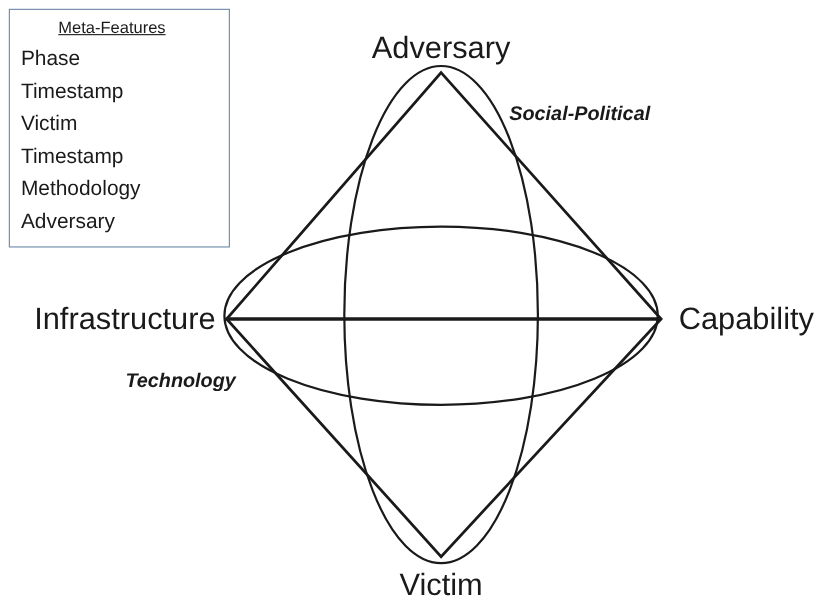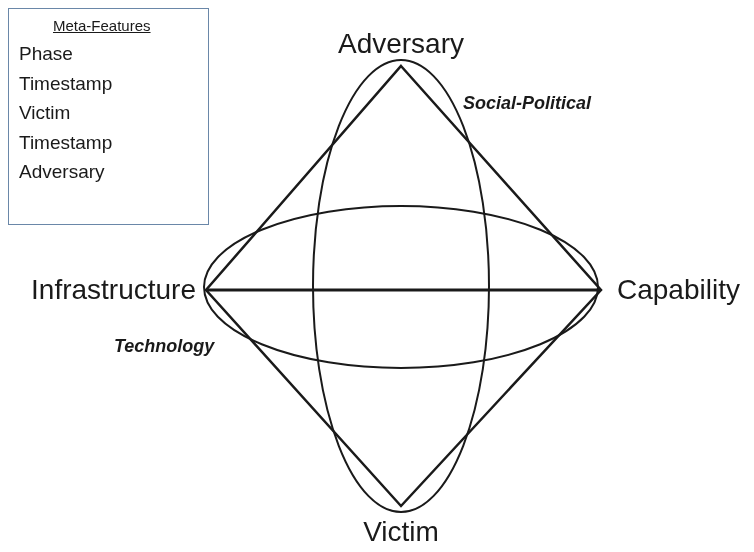--- a/index.html
+++ b/index.html
@@ -67,20 +67,21 @@
 </head>
 <body>
 
 <div class="meta-box">
   <div class="meta-title">Meta-Features</div>
   <ul class="meta-list">
     <li class="meta-item">Phase</li>
     <li class="meta-item">Timestamp</li>
     <li class="meta-item">Victim</li>
     <li class="meta-item">Timestamp</li>
+    <li class="meta-item">Methodology</li>
     <li class="meta-item">Adversary</li>
   </ul>
 </div>
 
 <svg class="diagram" width="754" height="552" viewBox="0 0 754 552">
 
   <ellipse class="shape" cx="401" cy="287" rx="197" ry="81" stroke-width="2"></ellipse>
 
   <ellipse class="shape" cx="401" cy="286" rx="88" ry="226" stroke-width="2"></ellipse>
 

